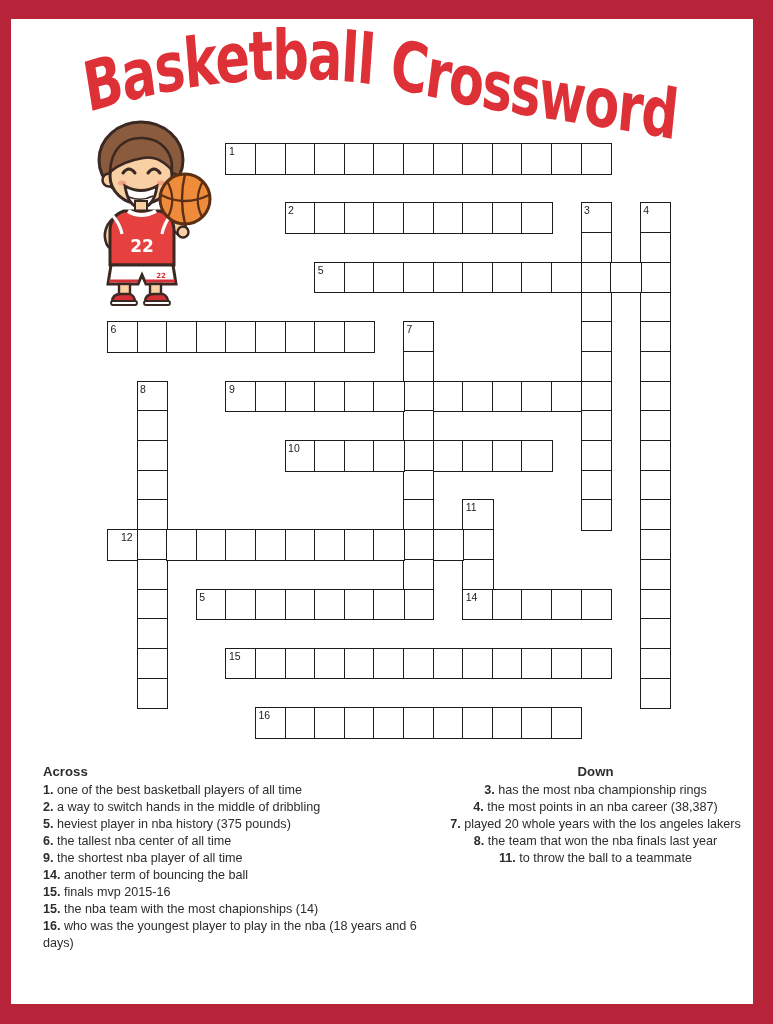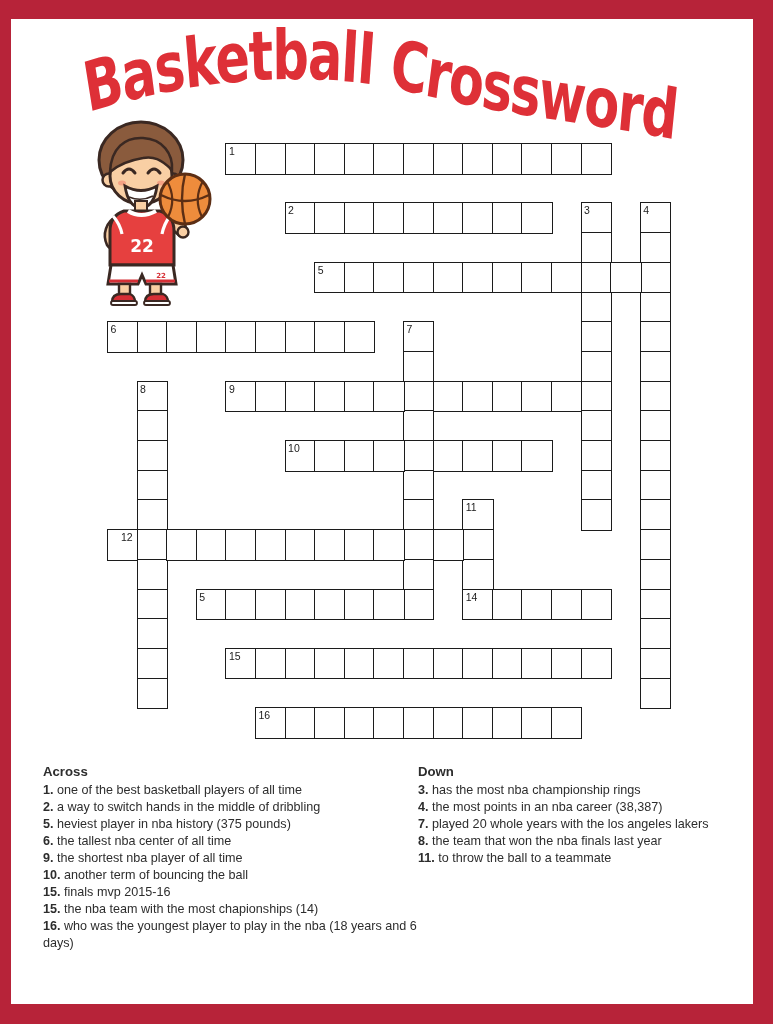--- a/index.html
+++ b/index.html
@@ -10,21 +10,21 @@
   #title-svg{position:absolute;left:76px;top:26px;}
   
   #grid{position:absolute;left:0;top:0;width:773px;height:773px;}
   .cell{position:absolute;box-sizing:border-box;background:#fff;border:1.8px solid #1c1c1c;}
   .cellnum{position:absolute;font-size:10.5px;line-height:10px;color:#1b1b1b;z-index:3;font-family:"Liberation Sans",sans-serif;}
   
   .clue-col{position:absolute;color:#2d2d2d;font-size:12.6px;line-height:17px;}
   .clue-col h3{margin:0 0 1px 0;font-size:13.2px;line-height:18px;color:#2d2d2d;}
   .clue b{font-weight:bold;}
   #clues-across{left:43px;top:763px;width:392px;}
-  #clues-down{left:418px;top:763px;width:305px;}
+  #clues-down{left:443px;top:763px;width:305px;text-align:center;}
   
   #mascot{position:absolute;left:84px;top:112px;}
 </style>
 </head>
 <body>
 
 <div id="canvas">
   <div id="page"></div>
 
   <svg id="title-svg" width="616" height="120" viewBox="0 0 616 89" preserveAspectRatio="none" xmlns="http://www.w3.org/2000/svg">
@@ -267,21 +267,21 @@
       <span class="cellnum" style="left: 258.5px; top: 710.3px;">16</span>
     </div>
 
   <div id="clues-across" class="clue-col">
     <h3>Across</h3>
   <div class="clue"><b>1.</b> one of the best basketball players of all time</div>
       <div class="clue"><b>2.</b> a way to switch hands in the middle of dribbling</div>
       <div class="clue"><b>5.</b> heviest player in nba history (375 pounds)</div>
       <div class="clue"><b>6.</b> the tallest nba center of all time</div>
       <div class="clue"><b>9.</b> the shortest nba player of all time</div>
-      <div class="clue"><b>10.</b> another term of bouncing the ball</div>
+      <div class="clue"><b>14.</b> another term of bouncing the ball</div>
       <div class="clue"><b>15.</b> finals mvp 2015-16</div>
       <div class="clue"><b>15.</b> the nba team with the most chapionships (14)</div>
       <div class="clue"><b>16.</b> who was the youngest player to play in the nba (18 years and 6 days)</div>
     </div>
   <div id="clues-down" class="clue-col">
     <h3>Down</h3>
   <div class="clue"><b>3.</b> has the most nba championship rings</div>
       <div class="clue"><b>4.</b> the most points in an nba career (38,387)</div>
       <div class="clue"><b>7.</b> played 20 whole years with the los angeles lakers</div>
       <div class="clue"><b>8.</b> the team that won the nba finals last year</div>

